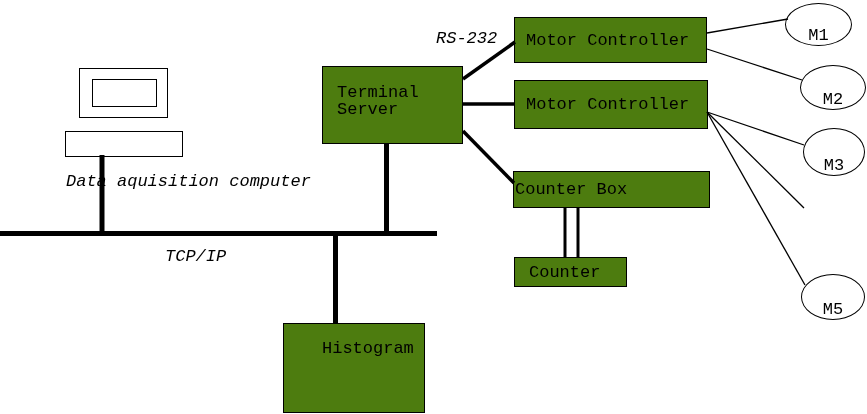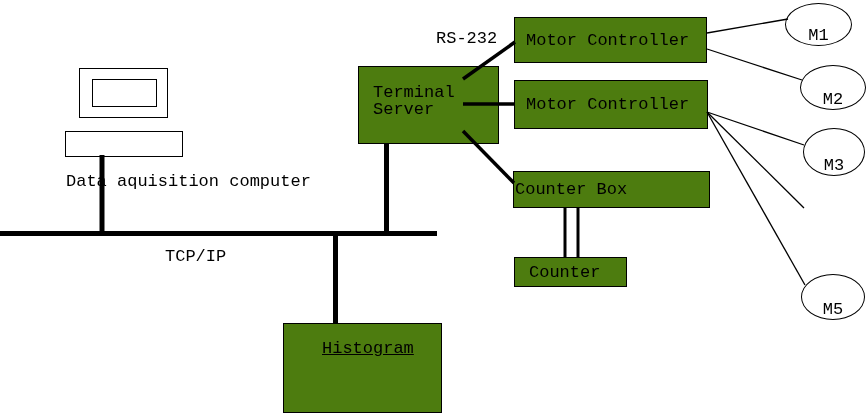--- a/index.html
+++ b/index.html
@@ -28,20 +28,21 @@
   .node.single {
     display: flex;
     align-items: center;
   }
   .node.twoline span { display: block; }
   .freelabel {
     position: absolute;
     font-size: 17px;
     line-height: 17px;
     white-space: nowrap;
+    font-style: italic;
   }
   .motor {
     position: absolute;
     border: 1px solid #000000;
     border-radius: 50%;
     background: #ffffff;
     box-sizing: border-box;
     display: flex;
     align-items: flex-end;
     justify-content: center;
@@ -55,26 +56,26 @@
   }
   svg.wires {
     position: absolute;
     left: 0;
     top: 0;
     z-index: 5;
     pointer-events: none;
   }
   svg.wires line { stroke: #000000; }
   
-  #terminal-server   { left: 322px; top: 66px;  width: 141px; height: 78px; padding: 17px 16px 0 14px; margin-left: 36px; }
+  #terminal-server   { left: 322px; top: 66px;  width: 141px; height: 78px; padding: 17px 16px 0 14px; }
   #motor-controller-1{ left: 514px; top: 17px;  width: 193px; height: 46px; padding-left: 11px; }
   #motor-controller-2{ left: 514px; top: 80px;  width: 194px; height: 49px; padding-left: 11px; }
   #counter-box       { left: 513px; top: 171px; width: 197px; height: 37px; padding-left: 1px; }
   #counter           { left: 514px; top: 257px; width: 113px; height: 30px; padding-left: 14px; }
-  #histogram-memory  { left: 283px; top: 323px; width: 159px; height: 90px; padding: 16px 0 0 38px; text-decoration: underline; }
+  #histogram-memory  { left: 283px; top: 323px; width: 142px; height: 90px; padding: 16px 0 0 38px; }
   #monitor-outer     { left: 79px;  top: 68px;  width: 89px;  height: 50px; }
   #monitor-screen    { left: 92px;  top: 79px;  width: 65px;  height: 28px; }
   #keyboard          { left: 65px;  top: 131px; width: 118px; height: 26px; }
   #label-dataacq     { left: 66px;  top: 173px; }
   #label-tcpip       { left: 129px; top: 248px; margin-left: 36px; }
   #label-rs232       { left: 436px; top: 30px;  }
   #motor-m1 { left: 785px; top: 3px;   width: 67px; height: 43px; }
   #motor-m2 { left: 800px; top: 65px;  width: 66px; height: 45px; }
   #motor-m3 { left: 803px; top: 128px; width: 62px; height: 48px; }
   #motor-m4 { left: 802px; top: 193px; width: 64px; height: 45px; }

